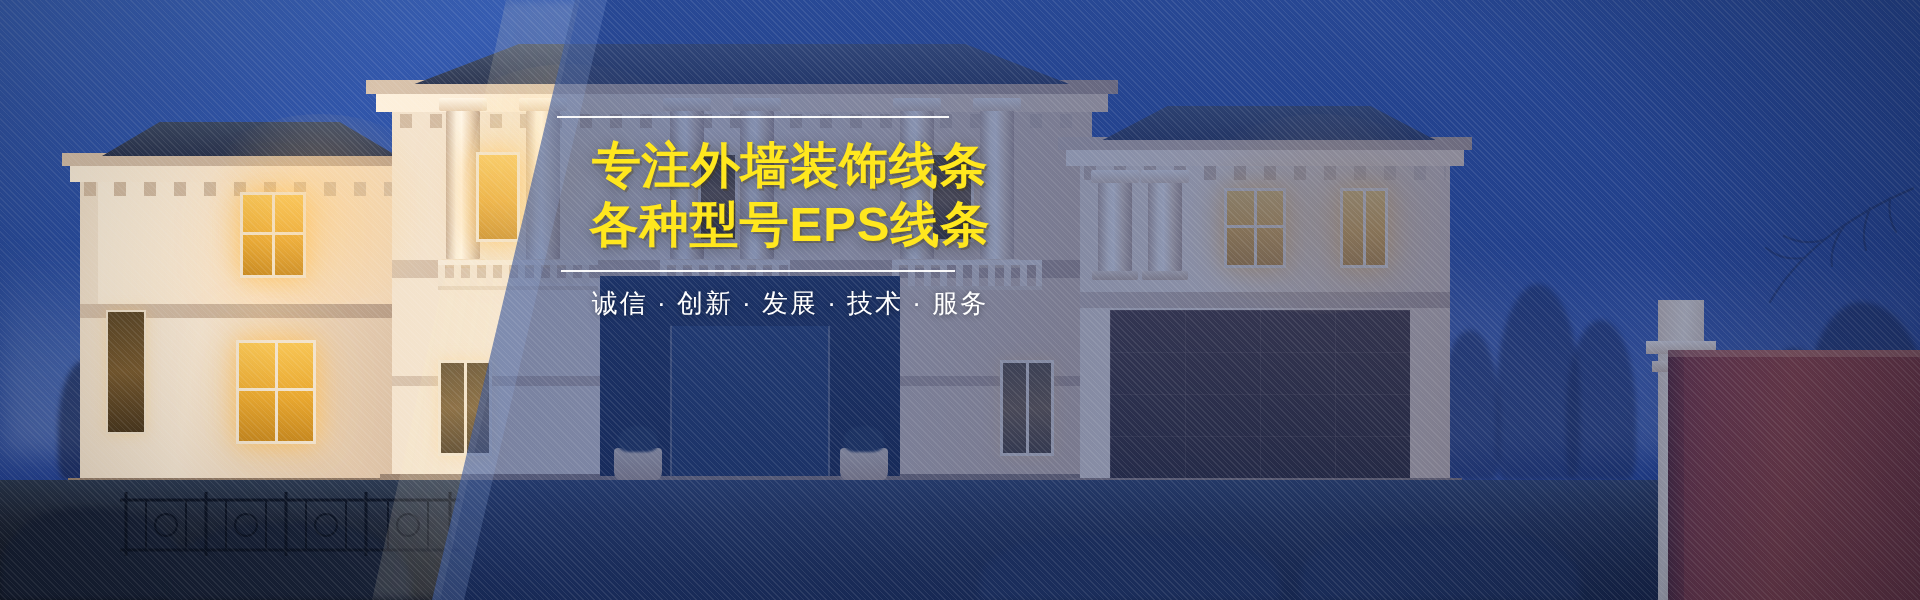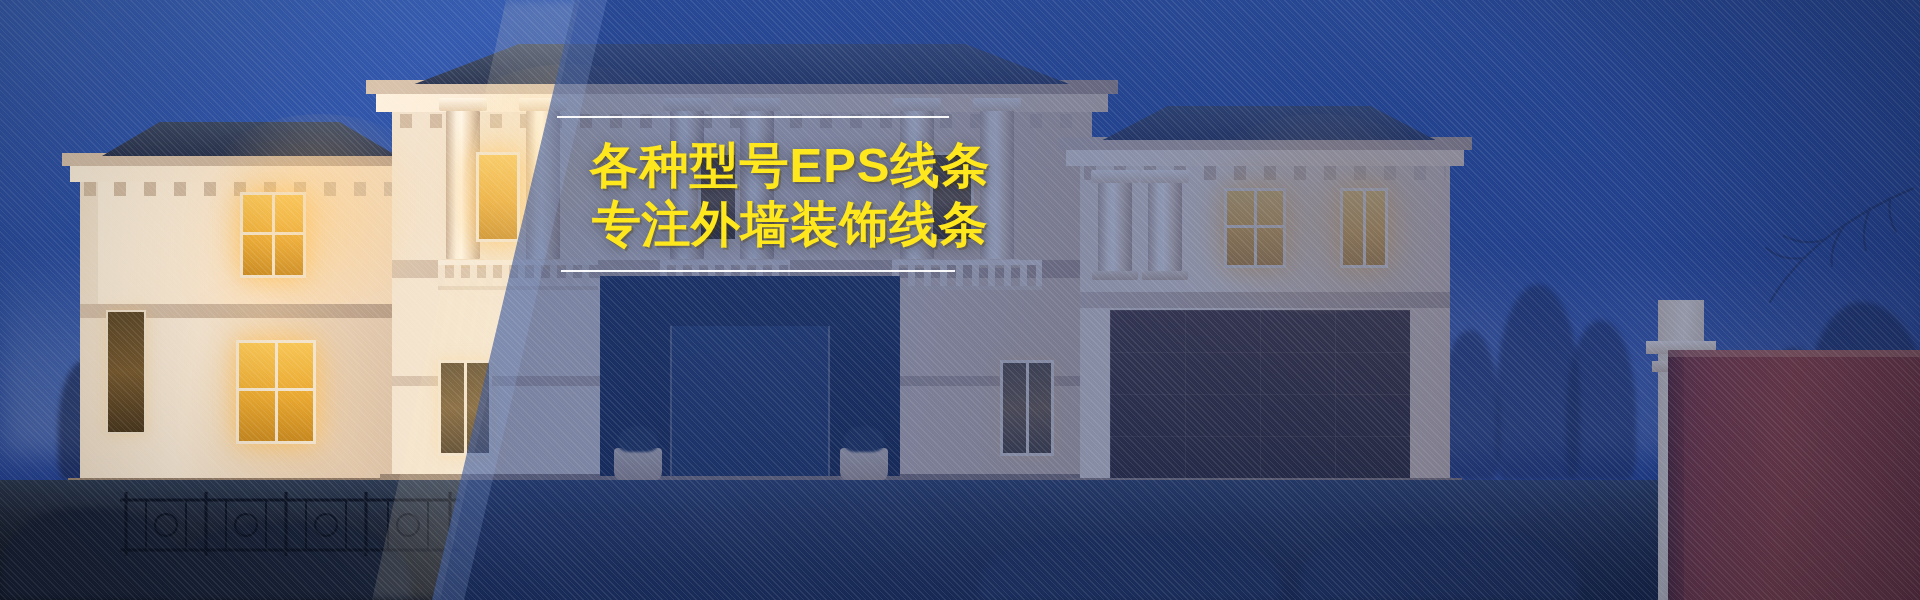--- a/index.html
+++ b/index.html
@@ -456,18 +456,19 @@
   </div>
 
   <div class="streak"></div>
   <div class="panel"></div>
   <div class="panel-edge"></div>
   <div class="hatch"></div>
   <div class="vignette"></div>
 
   <div class="copy">
     <div class="rule top"></div>
+    <div class="head l2">专注外墙装饰线条</div>
     <div class="head">各种型号EPS线条</div>
-    <div class="head l2">专注外墙装饰线条</div>
     <div class="rule bot"></div>
+    <div class="tagline">诚信 · 创新 · 发展 · 技术 · 服务</div>
   </div>
 
 </div>
 
 </body></html>

